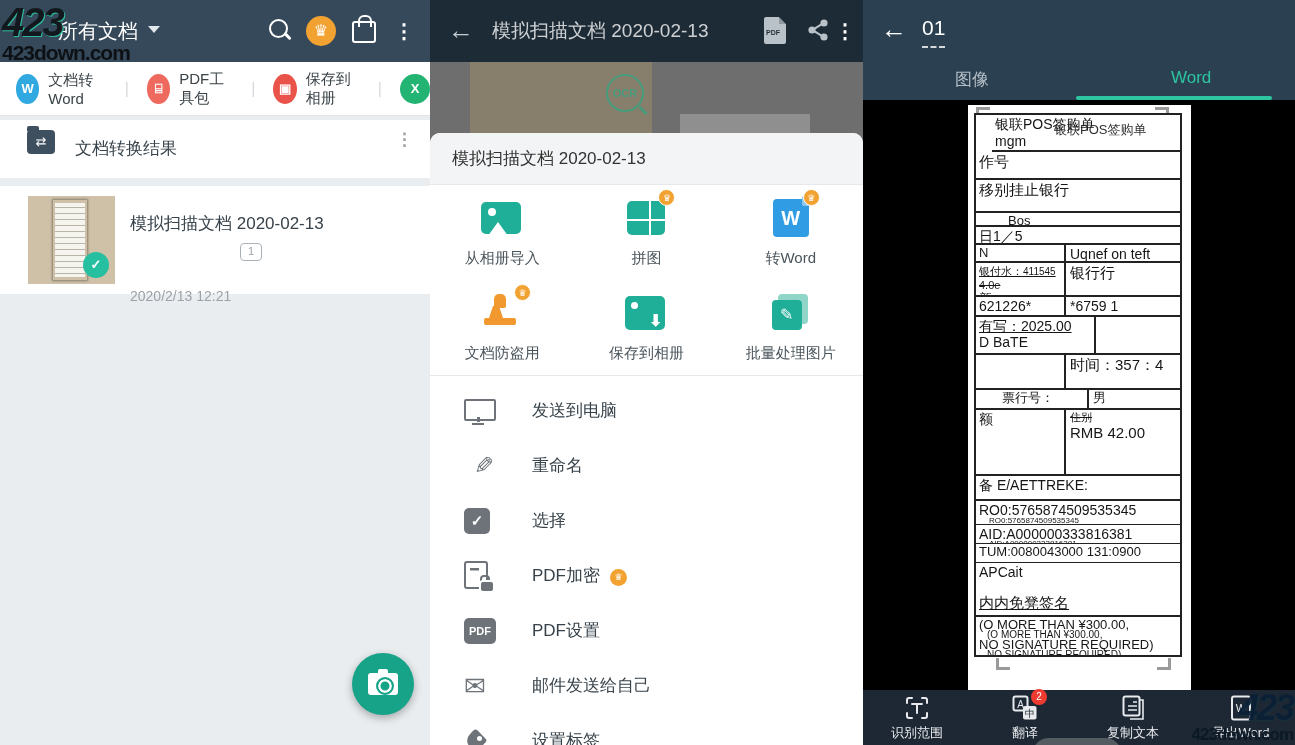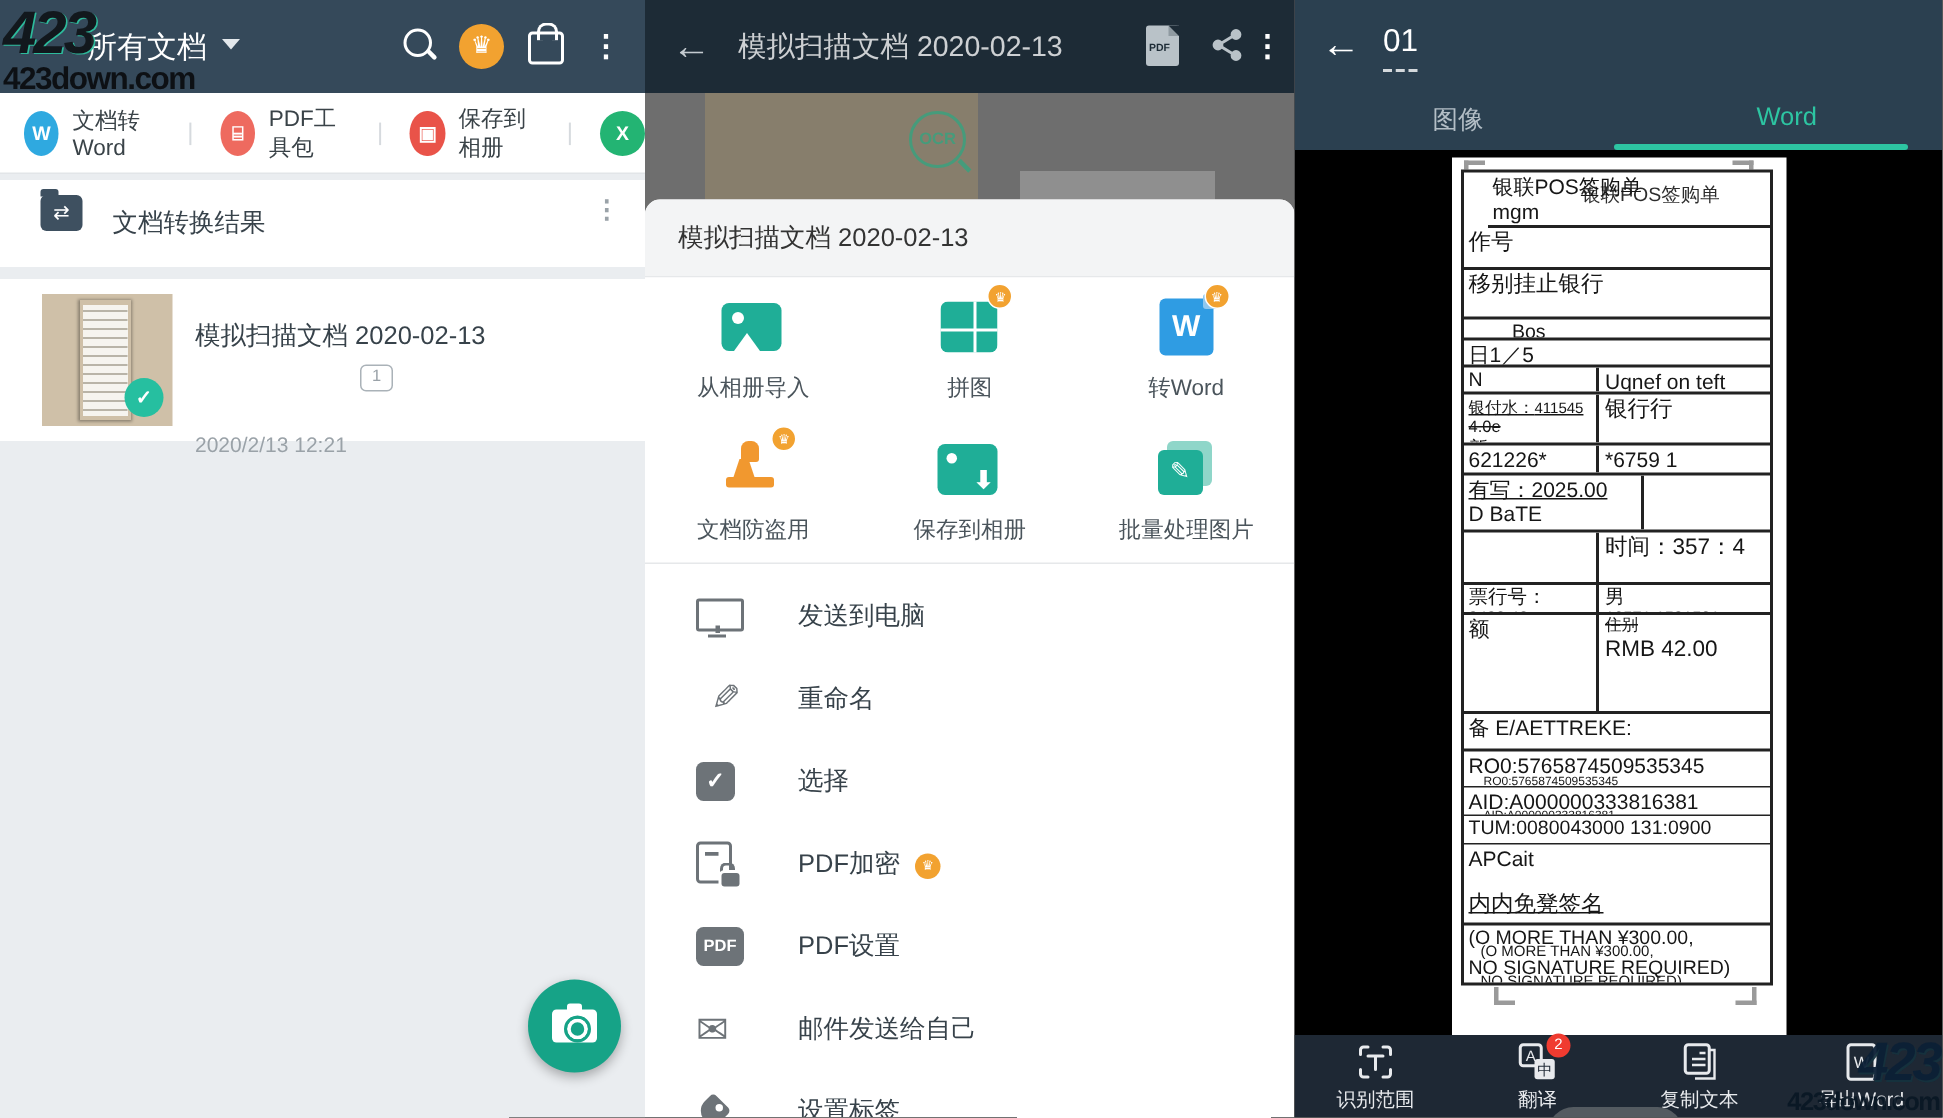--- a/index.html
+++ b/index.html
@@ -426,21 +426,21 @@
           <div class="cc1" style="width:120px;">
             <div class="t14 uline">有写：2025.00</div>
             <div class="t14">D BaTE</div>
           </div>
           <div class="cc2"></div>
         </div>
         <div class="rrow cols" style="height:35px;">
           <div class="cc1"></div>
           <div class="cc2 t15">时间：357：4</div>
         </div>
-        <div class="rrow cols" style="height:20px;">
+        <div class="rrow cols" style="height:20px;padding-left:23px;">
           <div class="cc1">
               <div class="t13">票行号：</div>
             <div class="t11">0400.40</div>
             </div>
           <div class="cc2">
               <div class="t13">男</div>
             <div class="t11 strike">18571 1501501</div>
             </div>
         </div>
         <div class="rrow cols" style="height:66px;">

